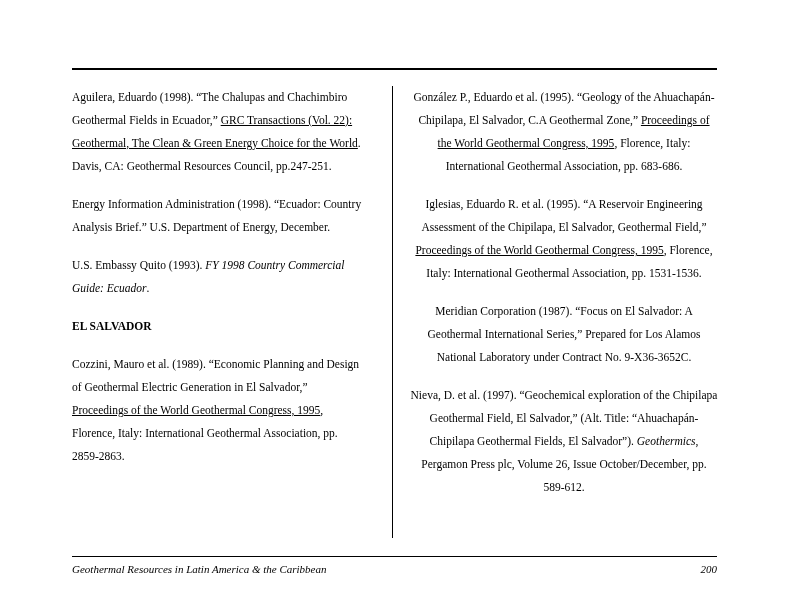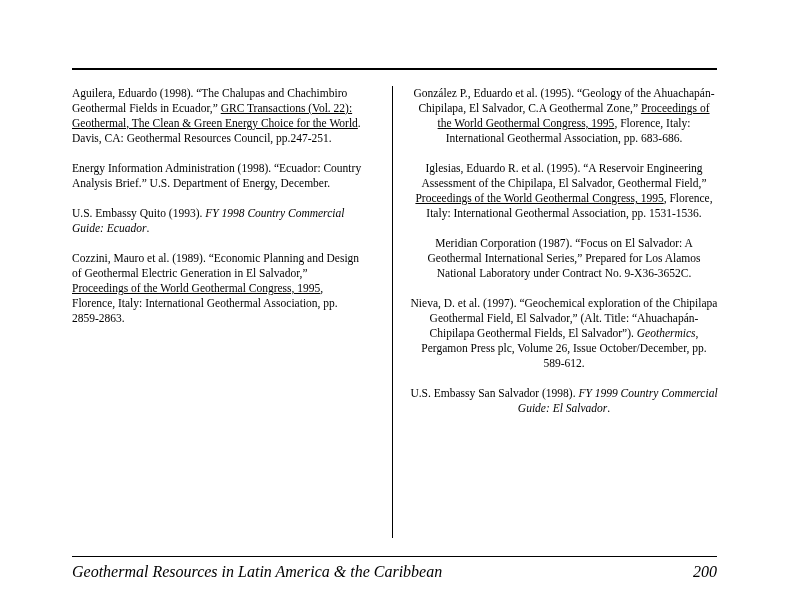--- a/index.html
+++ b/index.html
@@ -22,21 +22,21 @@
     left: 72px;
     top: 68px;
     width: 645px;
     height: 2px;
     background: #000000;
   }
   .col {
     position: absolute;
     top: 86px;
     font-size: 11.5px;
-    line-height: 15px;
+    line-height: 23px;
     text-align: left;
   }
   .col-left  { left: 72px;  width: 291px; }
   .col-right { left: 410px; width: 308px; text-align: center; }
   .col-divider {
     position: absolute;
     left: 392px;
     top: 86px;
     width: 1px;
     height: 452px;
@@ -59,43 +59,43 @@
     height: 1px;
     background: #000000;
   }
   .footer {
     position: absolute;
     left: 72px;
     top: 563px;
     width: 645px;
     display: flex;
     justify-content: space-between;
-    font-size: 16px;
+    font-size: 11px;
     font-style: italic;
   }
 </style>
 </head>
 <body>
 
 <div class="page">
   <div class="top-rule"></div>
 
   <div class="col col-left">
       <p class="reference"><span>Aguilera, Eduardo (1998).  “The Chalupas and Chachimbiro Geothermal Fields in Ecuador,” </span><span class="underline">GRC Transactions (Vol. 22):  Geothermal, The Clean &amp; Green Energy Choice for the World</span><span>.  Davis, CA:  Geothermal Resources Council, pp.247-251.</span></p>
       <p class="reference"><span>Energy Information Administration (1998).  “Ecuador: Country Analysis Brief.”   U.S. Department of Energy, December.</span></p>
       <p class="reference"><span>U.S. Embassy Quito (1993).  </span><span class="italic">FY 1998 Country Commercial Guide: Ecuador</span><span>.</span></p>
+      <p class="heading">EL SALVADOR</p>
       <p class="reference"><span>Cozzini, Mauro et al. (1989).  “Economic Planning and Design of Geothermal Electric Generation in El Salvador,” </span><span class="underline">Proceedings of the World Geothermal Congress, 1995</span><span>, Florence, Italy: International Geothermal Association, pp. 2859-2863.</span></p>
     </div>
   <div class="col-divider"></div>
   <div class="col col-right">
       <p class="reference"><span>González P., Eduardo et al.  (1995).  “Geology of the Ahuachapán-Chipilapa, El Salvador, C.A Geothermal Zone,” </span><span class="underline">Proceedings of the World Geothermal Congress, 1995</span><span>, Florence, Italy: International Geothermal Association, pp. 683-686.</span></p>
       <p class="reference"><span>Iglesias, Eduardo R.  et al.  (1995).  “A Reservoir Engineering Assessment of the Chipilapa, El Salvador, Geothermal Field,” </span><span class="underline">Proceedings of the World Geothermal Congress, 1995</span><span>, Florence, Italy: International Geothermal Association, pp.  1531-1536.</span></p>
       <p class="reference"><span>Meridian Corporation (1987).  “Focus on El Salvador:  A Geothermal International Series,” Prepared for Los Alamos National Laboratory under Contract No. 9-X36-3652C.</span></p>
       <p class="reference"><span>Nieva, D.  et al.  (1997).  “Geochemical exploration of the Chipilapa Geothermal Field, El Salvador,” (Alt. Title: “Ahuachapán-Chipilapa Geothermal Fields, El Salvador”).  </span><span class="italic">Geothermics</span><span>, Pergamon Press plc, Volume 26, Issue October/December, pp. 589-612.</span></p>
-      <p class="reference"><span>U.S. Embassy San Salvador (1998).  </span><span class="italic">FY 1999 Country Commercial Guide: El Salvador</span><span>.</span></p>
     </div>
 
   <div class="footer-rule"></div>
   <div class="footer">
     <span class="footer-left">Geothermal Resources in Latin America &amp; the Caribbean</span>
     <span class="footer-right">200</span>
   </div>
 </div>
 
 </body></html>

